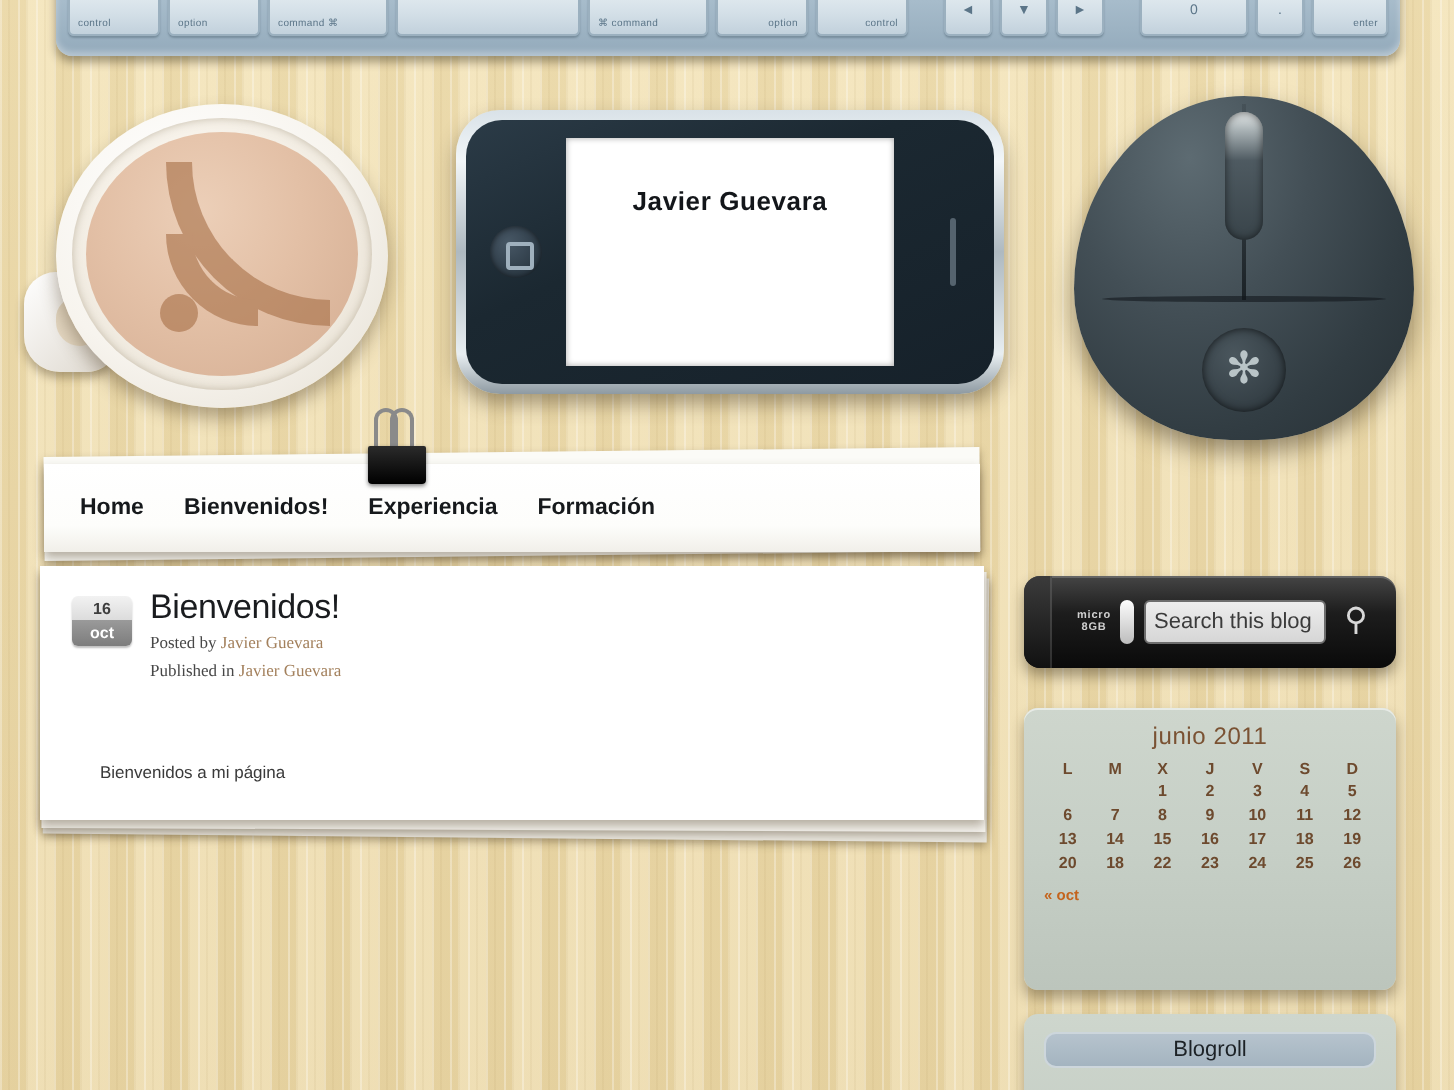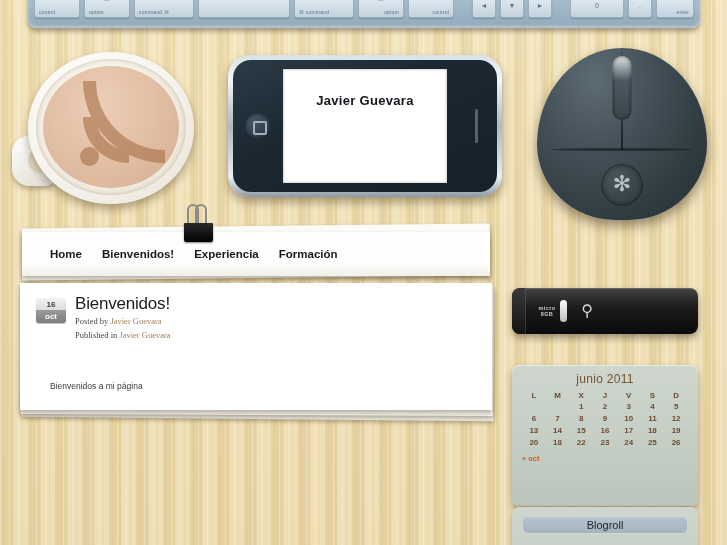--- a/index.html
+++ b/index.html
@@ -219,21 +219,21 @@
     position: absolute; left: 0; top: 0; width: 100%; height: 100%;
     background: #fbfbf7;
     box-shadow: 0 2px 4px rgba(80,65,40,0.4);
   }
   #nav-under1 { transform: rotate(-0.6deg); }
   #nav-paper {
     position: absolute; left: 0; top: 6px; width: 100%; height: 44px;
     background: linear-gradient(180deg,#ffffff 0%,#fdfdfb 70%,#f1efe9 100%);
     box-shadow: 0 3px 5px rgba(80,65,40,0.42);
     display: flex; align-items: center;
-    padding-left: 28px;
+    padding-left: 18px;
   }
   .nav-item {
     font-size: 11.5px; font-weight: bold; color: #16191c;
     margin-right: 20px;
     cursor: pointer; white-space: nowrap;
   }
   #binder-clip { position: absolute; left: 154px; top: -22px; width: 44px; height: 40px; }
   #clip-wire-l, #clip-wire-r {
     position: absolute; top: 0; width: 12px; height: 21px;
     border: 2px solid #8a8a8a;
@@ -329,21 +329,21 @@
   }
   #search-btn {
     width: 24px; height: 28px; margin-left: 3px;
     background: none; border: none; cursor: pointer;
     color: #d8d8d8; font-size: 16px; line-height: 28px;
     text-align: center; flex: 0 0 auto;
   }
 
   
   #calendar {
-    position: absolute; left: 512px; top: 365px;
+    position: absolute; left: 512px; top: 354px;
     width: 186px; height: 141px;
     border-radius: 7px;
     background: linear-gradient(180deg,#ced6cd 0%,#c6cfc6 50%,#bcc5bc 100%);
     box-shadow: 0 4px 7px rgba(60,48,28,0.4), inset 0 1px 0 rgba(255,255,255,.5);
     padding: 7px 10px 2px;
   }
   #cal-title {
     text-align: center; font-size: 12px; color: #7a5233;
     margin-bottom: 4px; letter-spacing: .3px;
   }
@@ -495,20 +495,21 @@
       </div>
     </div>
     <div id="post-body">Bienvenidos a mi página</div>
   </div>
 </div>
 
 <div id="usb-search">
   <div id="usb-cap"></div>
   <div id="usb-label">micro 8GB</div>
   <div id="usb-led"></div>
+  <input id="search-input" type="text" value="Search this blog" style="">
   <button id="search-btn">⚲</button>
 </div>
 
 <div id="calendar">
   <div id="cal-title">junio 2011</div>
   <table id="cal-table">
     <thead>
       <tr>
         <th>L</th>
         <th>M</th>

